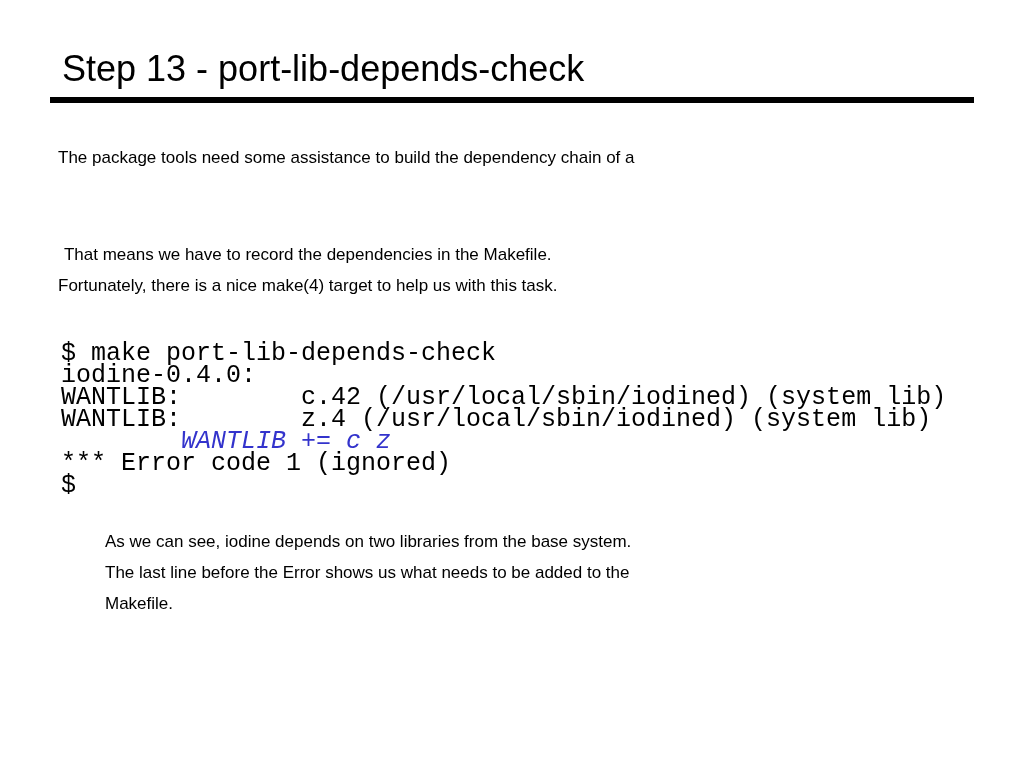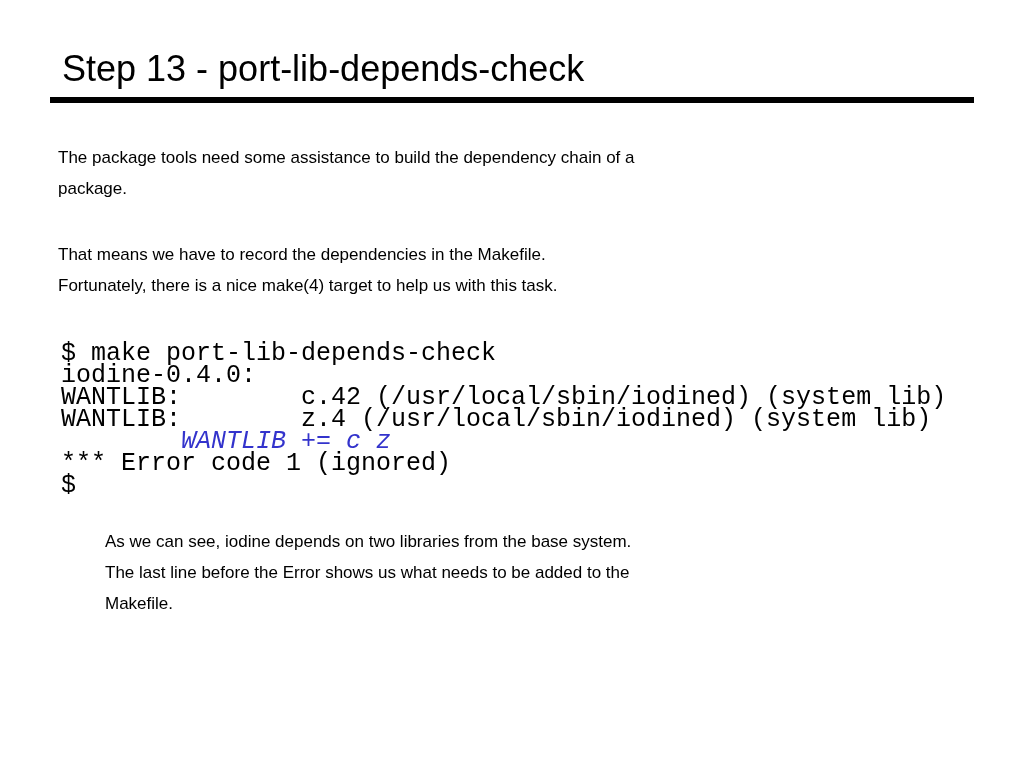--- a/index.html
+++ b/index.html
@@ -30,21 +30,21 @@
     height: 6px;
     background: #000000;
   }
   .para {
     position: absolute;
     font-size: 17px;
     line-height: 31px;
   }
   .para .pline { white-space: pre; }
   #para1 { left: 58px; top: 142px; }
-  #para2 { left: 58px; top: 239px; }
+  #para2 { left: 58px; top: 239px; text-align: center; }
   #para3 { left: 58px; top: 526px; margin-left: 47px; }
   .terminal {
     position: absolute;
     left: 61px;
     top: 343px;
     font-family: "Liberation Mono", "DejaVu Sans Mono", monospace;
     font-size: 25px;
     line-height: 22px;
     font-weight: normal;
   }
@@ -54,21 +54,20 @@
 <body>
 
 <div class="slide" style="background: rgb(255, 255, 255); color: rgb(0, 0, 0);">
 
   <div class="title">Step 13 - port-lib-depends-check</div>
 
   <div class="rule" style="background: rgb(0, 0, 0);"></div>
 
   <div class="para" id="para1">
     <div class="pline">The package tools need some assistance to build the dependency chain of a</div>
-    <div class="pline">package.</div>
   </div>
 
   <div class="para" id="para2">
     <div class="pline">That means we have to record the dependencies in the Makefile.</div>
     <div class="pline">Fortunately, there is a nice make(4) target to help us with this task.</div>
   </div>
 
   <div class="terminal">
     <div class="tline">$ make port-lib-depends-check</div>
     <div class="tline">iodine-0.4.0:</div>

